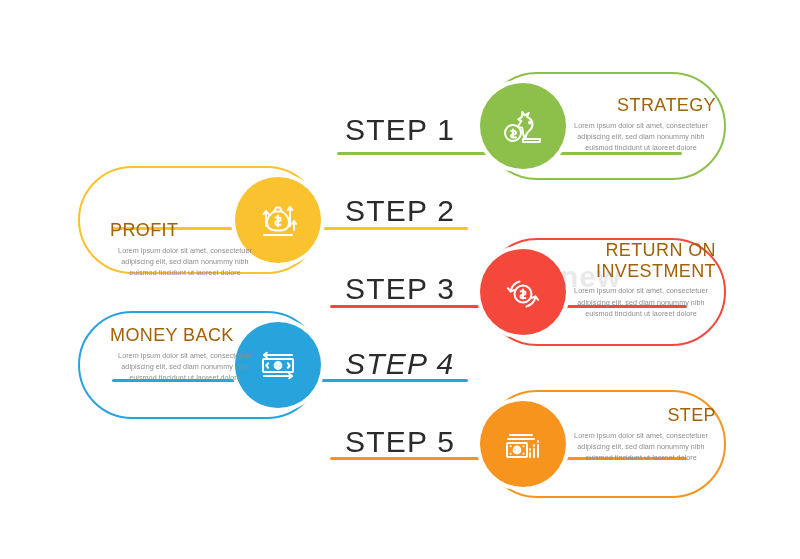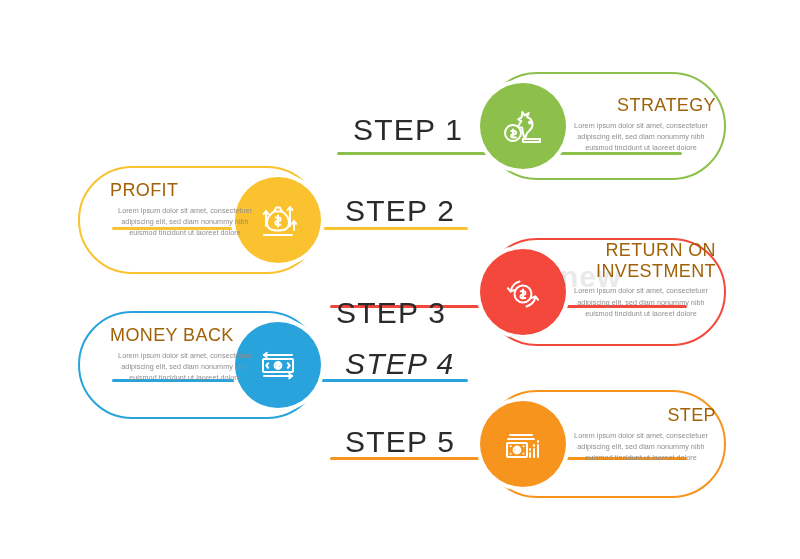--- a/index.html
+++ b/index.html
@@ -55,21 +55,21 @@
     margin-bottom:4px;
   }
   .txt .body {
     font-size:7.2px;
     line-height:1.55;
     color:#8d8d8d;
     letter-spacing:0.05px;
     text-align:center;
   }
   .txt.right-align { text-align:right; }
-  .txt.left-align  { text-align:right; }
+  .txt.left-align  { text-align:right;margin-top:40px; }
 
   
   .wm {
     position:absolute;
     left:560px; top:248px;
     width:220px; height:58px;
     display:flex; align-items:center;
     font-size:30px; font-weight:bold;
     color:rgba(120,120,120,0.16);
     letter-spacing:1px;
@@ -98,21 +98,21 @@
         <circle cx="31" cy="20.5" r="1"></circle>
       </g>
     </svg>
   </div>
 
   <div class="txt right-align" style="left:566px; top:95px;">
     <div class="title">STRATEGY</div>
     <div class="body">Lorem ipsum dolor sit amet, consectetuer adipiscing elit, sed diam nonummy nibh euismod tincidunt ut laoreet dolore</div>
   </div>
 
-  <div class="step-label" style="left:345px; top:113px;margin-left:8px;">STEP 1</div>
+  <div class="step-label" style="left:345px; top:113px;">STEP 1</div>
 
   <div class="conn" style="left:112px; top:227px; width:356px; background:#F9C22E;"></div>
 
   <div class="pill" style="left:78px; top:166px; width:243px; height:108px; border-color:#F9C22E;"></div>
 
   <div class="icon-circle" style="left:235px; top:177px; background:#F9C22E;">
     <svg viewBox="0 0 48 48">
       <g fill="none" stroke="#fff" stroke-width="2" stroke-linejoin="round" stroke-linecap="round">
         <path d="M20 15.5h8l-2.2-4h-3.6z"></path>
         <path d="M20 15.5c-4.2 2.6-7 7-7 11.4 0 4.4 3.6 7.6 11 7.6s11-3.2 11-7.6c0-4.4-2.8-8.8-7-11.4"></path>
@@ -147,21 +147,21 @@
         <path d="M36.5 28.5l2.6 3.3M36.5 28.5l-3.8 1.4"></path>
       </g>
     </svg>
   </div>
 
   <div class="txt right-align" style="left:566px; top:240px;">
     <div class="title">RETURN ON INVESTMENT</div>
     <div class="body">Lorem ipsum dolor sit amet, consectetuer adipiscing elit, sed diam nonummy nibh euismod tincidunt ut laoreet dolore</div>
   </div>
 
-  <div class="step-label" style="left:336px; top:272px;margin-top:24px;">STEP 3</div>
+  <div class="step-label" style="left:345px; top:272px;">STEP 3</div>
 
   <div class="conn" style="left:112px; top:379px; width:356px; background:#29A3DC;"></div>
 
   <div class="pill" style="left:78px; top:311px; width:243px; height:108px; border-color:#29A3DC;"></div>
 
   <div class="icon-circle" style="left:235px; top:322px; background:#29A3DC;">
     <svg viewBox="0 0 48 48">
       <g fill="none" stroke="#fff" stroke-width="2" stroke-linejoin="round" stroke-linecap="round">
         <rect x="9" y="18" width="30" height="13" rx="1"></rect>
         <circle cx="24" cy="24.5" r="3.4"></circle>

